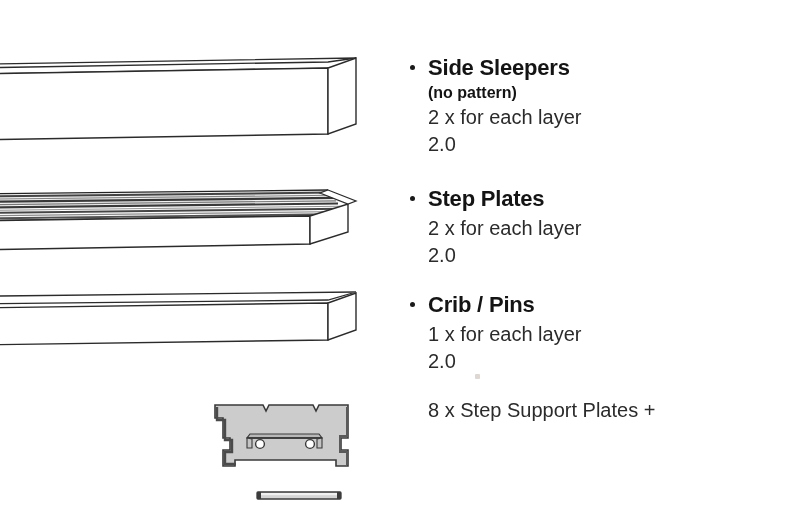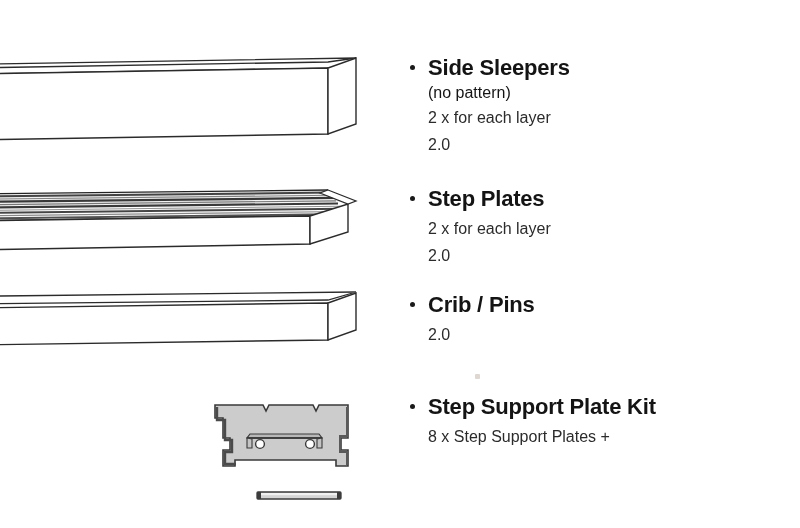--- a/index.html
+++ b/index.html
@@ -65,28 +65,28 @@
   .title {
     font-size: 22px;
     font-weight: bold;
     line-height: 26px;
     letter-spacing: -0.2px;
     color: #141414;
     white-space: nowrap;
   }
   .subtitle {
     font-size: 16px;
-    font-weight: normal;
+    font-weight: bold;
     line-height: 21px;
     color: #141414;
     padding-left: 23px;
     margin-top: 1px;
   }
   .detail {
-    font-size: 16px;
+    font-size: 20px;
     font-weight: normal;
     line-height: 21px;
     color: #2b2b2b;
     padding-left: 23px;
     margin-top: 6px;
     white-space: nowrap;
   }
   .detail.tight { margin-top: 4px; }
   .smudge {
     position: absolute;
@@ -225,26 +225,23 @@
       </div>
       <div class="detail">2 x for each layer</div>
       <div class="detail">2.0</div>
     </div>
 
     <div class="item" id="item-2">
       <div class="item-head">
         <span class="bullet"></span>
         <div class="title">Crib / Pins</div>
       </div>
+      <div class="detail">1 x for each layer</div>
       <div class="detail">2.0</div>
       <span class="smudge"></span>
     </div>
 
     <div class="item" id="item-3">
-      <div class="item-head">
-        <span class="bullet"></span>
-        <div class="title">Step Support Plate Kit</div>
-      </div>
       <div class="detail">8 x Step Support Plates +</div>
     </div>
 
   </div>
 </div>
 
 </body></html>

